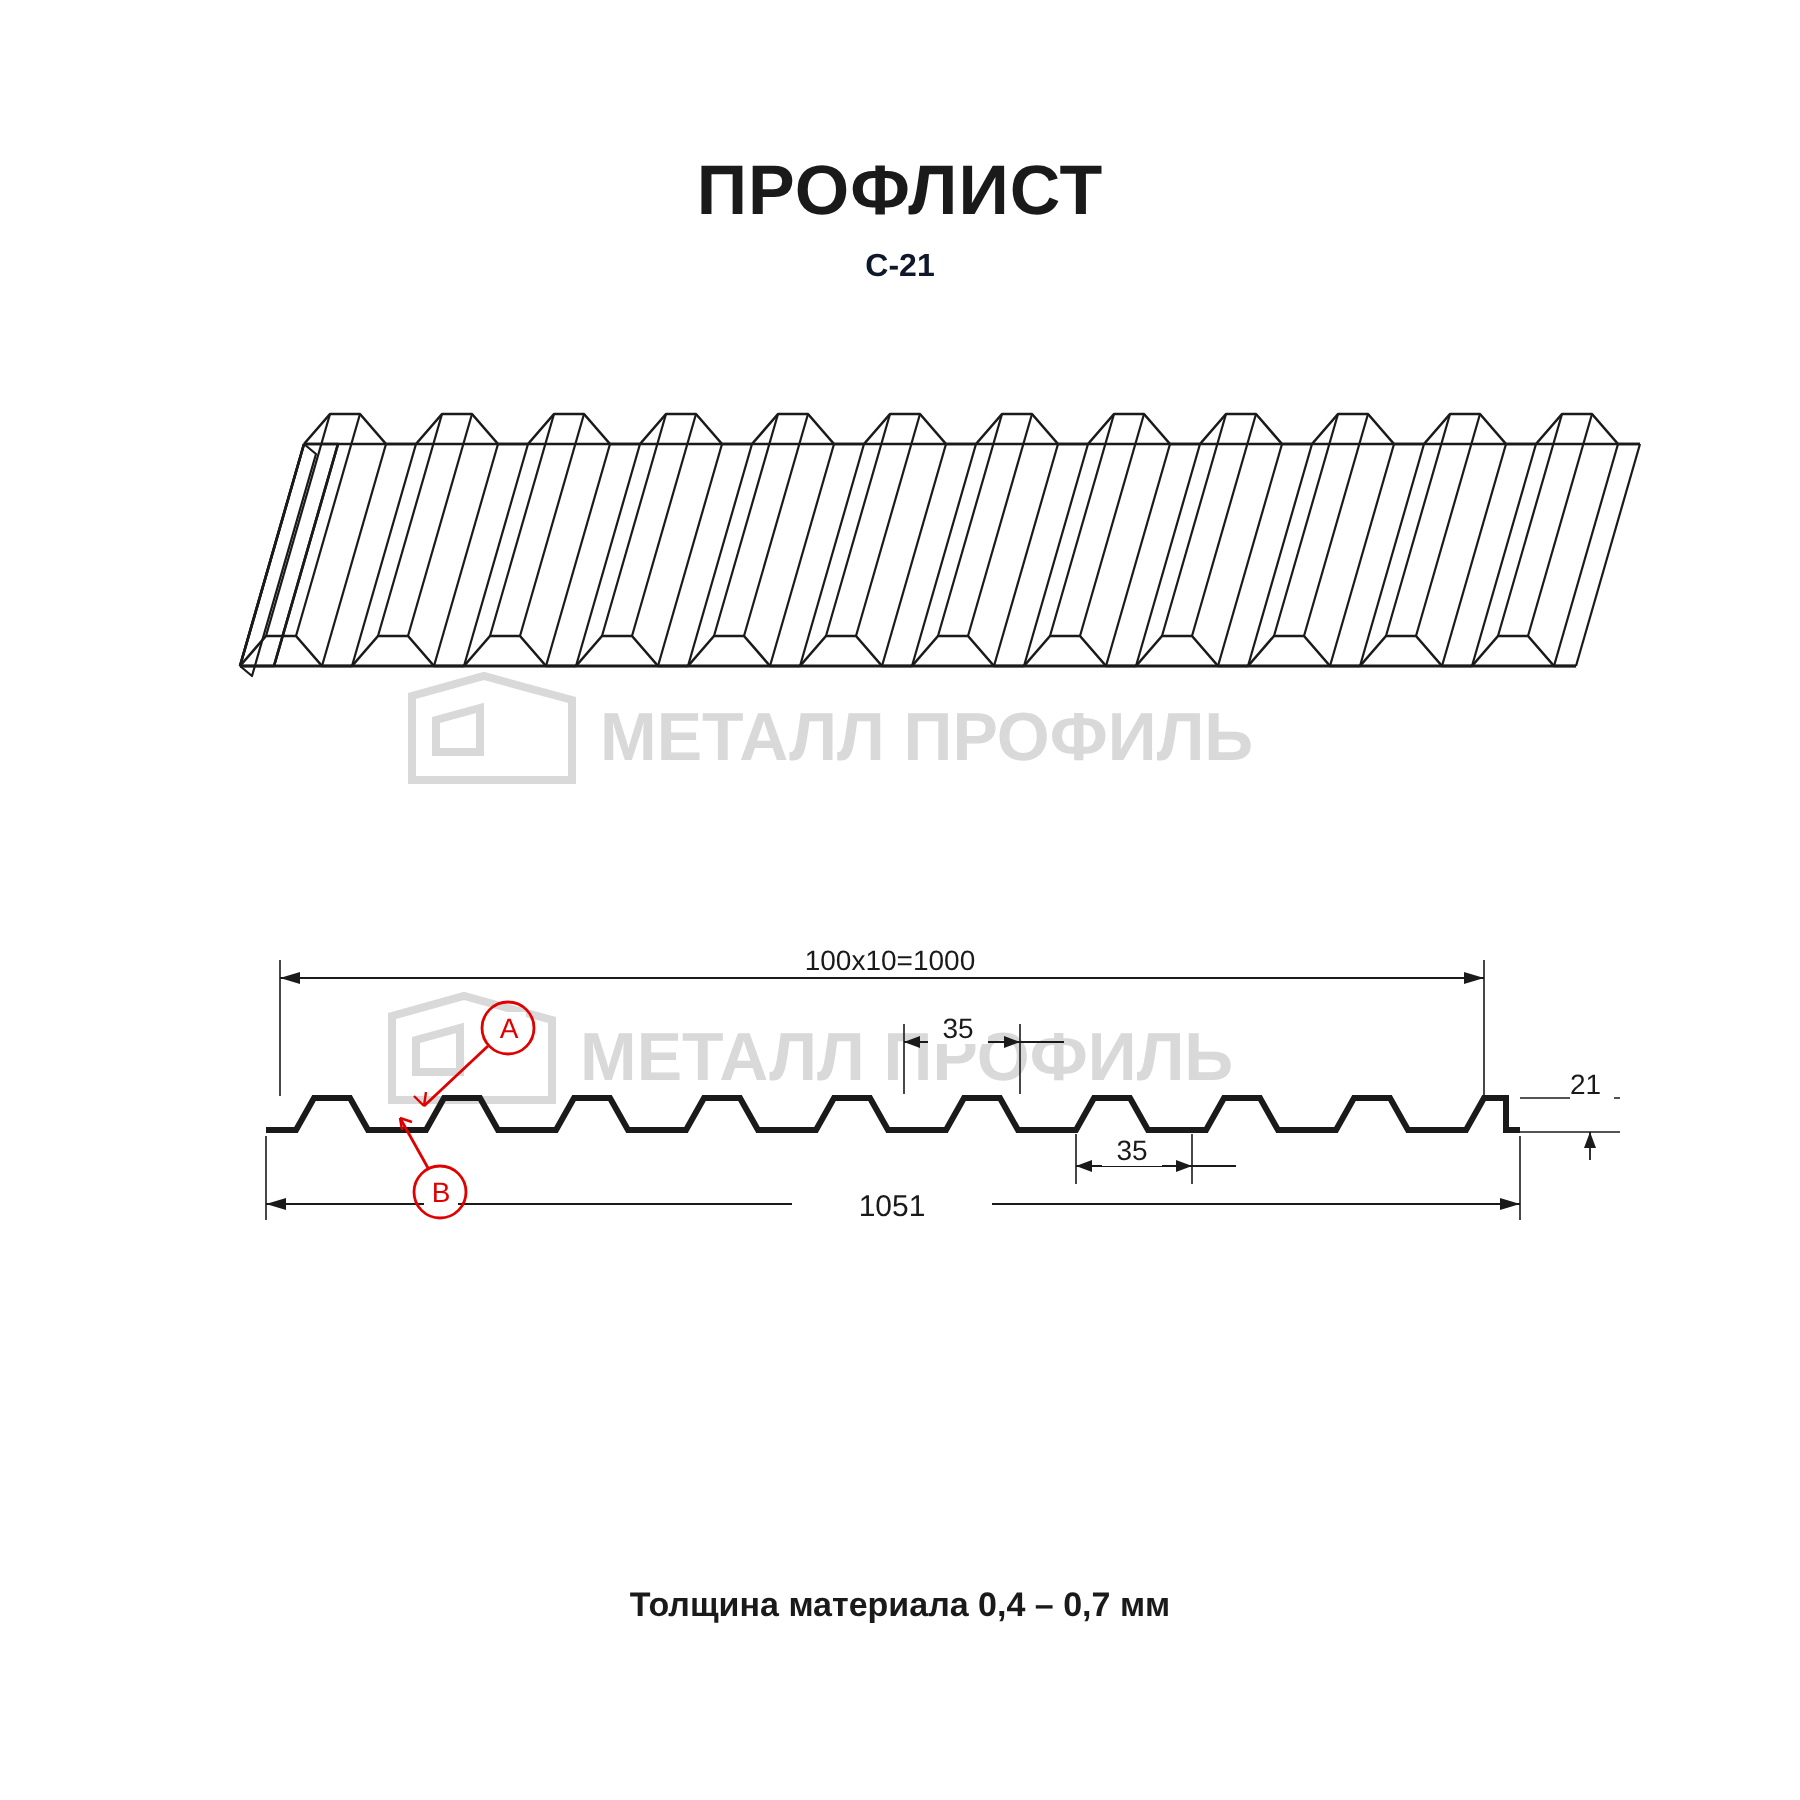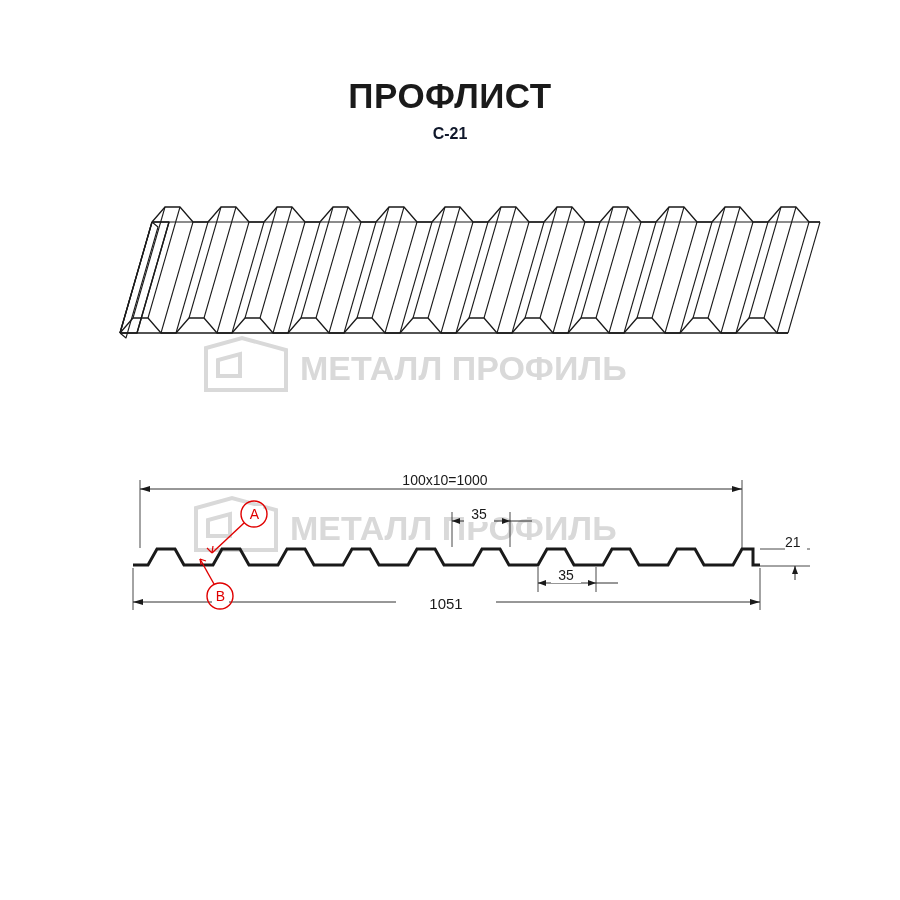--- a/index.html
+++ b/index.html
@@ -294,14 +294,15 @@
   <div style="position:absolute; left:0; top:0; width:900px; height:900px; pointer-events:none;">
     <div style="position:absolute; left:390px; top:472px; width:110px; text-align:center; font-size:14px; background:#fff;">100х10=1000</div>
     <div style="position:absolute; left:396px; top:595px; width:100px; text-align:center; font-size:15px; background:#fff;">1051</div>
     <div style="position:absolute; left:464px; top:506px; width:30px; text-align:center; font-size:14px; background:#fff;">35</div>
     <div style="position:absolute; left:551px; top:567px; width:30px; text-align:center; font-size:14px; background:#fff;">35</div>
     <div style="position:absolute; left:785px; top:534px; width:22px; text-align:left; font-size:14px; background:#fff;">21</div>
     <div style="position:absolute; left:246px; top:506px; width:17px; text-align:center; font-size:14px; color:#e00000; background:#fff;">A</div>
     <div style="position:absolute; left:212px; top:588px; width:17px; text-align:center; font-size:14px; color:#e00000; background:#fff;">B</div>
   </div>
 
+  <div class="footer-note">Толщина материала 0,4 – 0,7 мм</div>
 
 </div>
 
 </body></html>

